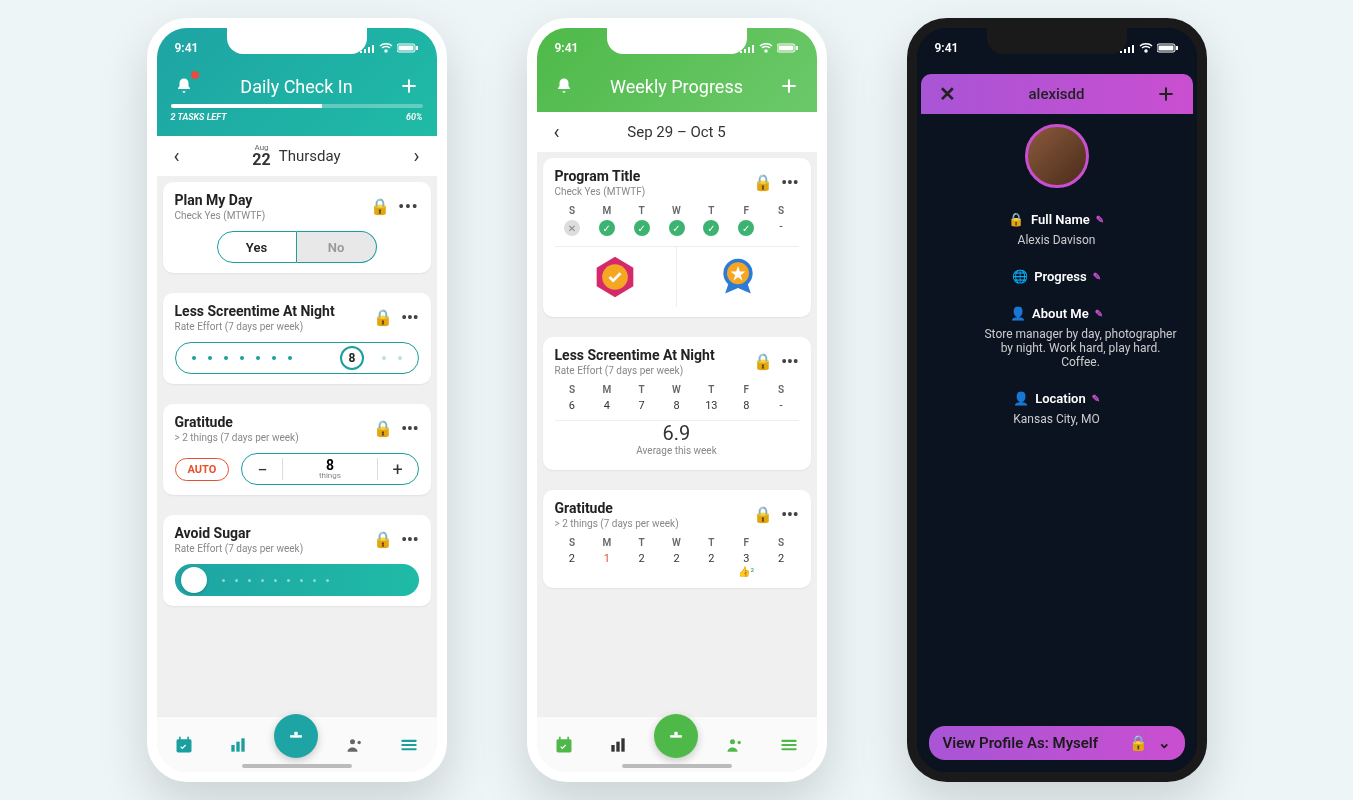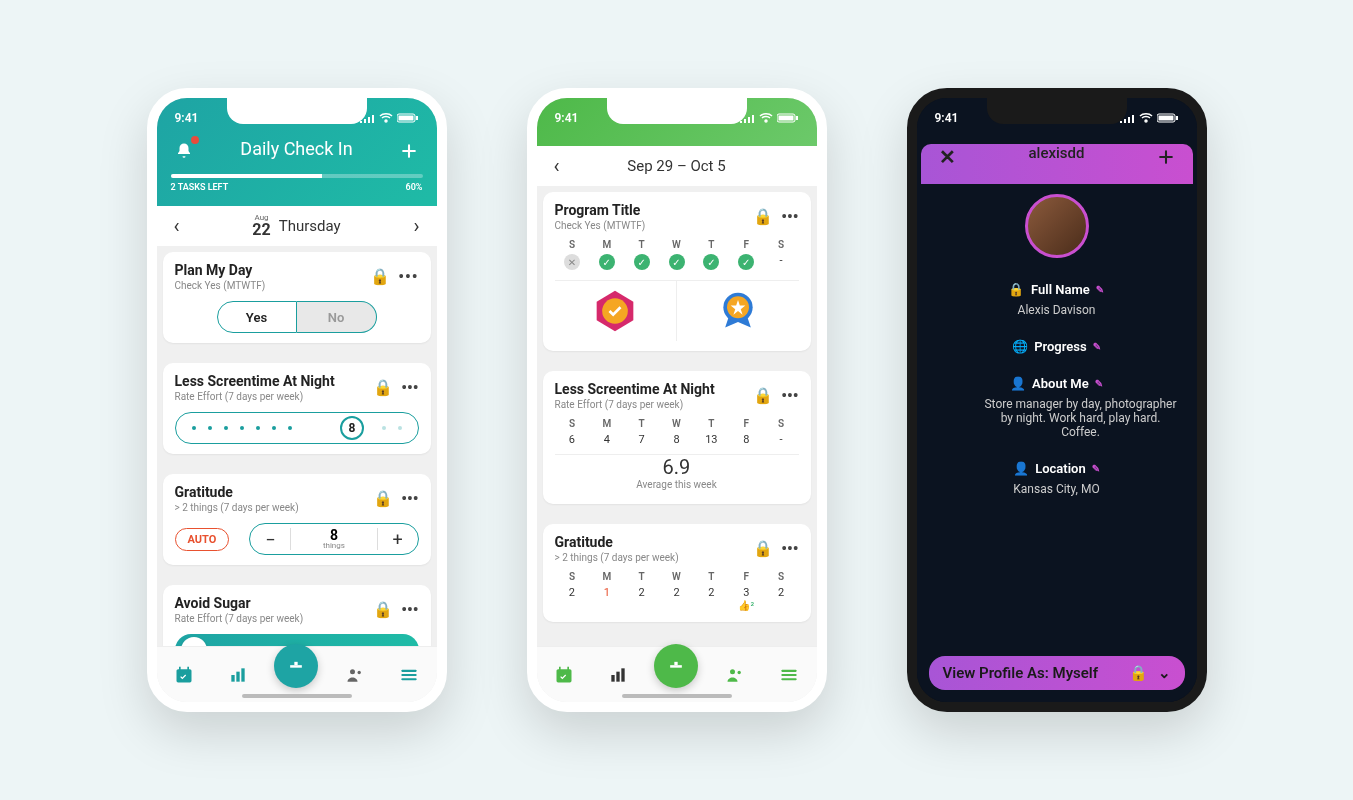--- a/index.html
+++ b/index.html
@@ -1,43 +1,43 @@
 <!DOCTYPE html>
 <html><head>
 <meta charset="utf-8">
 <style>
 * { box-sizing: border-box; margin: 0; padding: 0; font-family: -apple-system, BlinkMacSystemFont, "Segoe UI", Roboto, sans-serif; }
 body { background: #edf5f6; width: 1353px; height: 800px; display: flex; justify-content: center; align-items: center; gap: 80px; }
 
-.phone { width: 300px; height: 624px; border-radius: 40px; position: relative; box-shadow: 0 20px 50px rgba(0,0,0,0.15); }
+.phone { width: 300px; height: 764px; border-radius: 40px; position: relative; box-shadow: 0 20px 50px rgba(0,0,0,0.15); }
 .phone.light { background: #fafafa; border: 10px solid #fff; }
 .phone.dark { background: #0b1320; border: 10px solid #1a1a1a; }
 .phone-inner { width: 100%; height: 100%; border-radius: 30px; overflow: hidden; background: #f0f0f0; position: relative; display:flex; flex-direction:column;}
 .phone.dark .phone-inner { background: #0b1320; }
 
 .notch { position: absolute; top: 0; left: 50%; transform: translateX(-50%); width: 140px; height: 26px; background: #fff; border-radius: 0 0 16px 16px; z-index: 20; }
 .phone.dark .notch { background: #1a1a1a; }
 
 .statusbar { height: 40px; display: flex; justify-content: space-between; align-items: center; padding: 0 18px; font-size: 12px; font-weight: 600; color: #fff; }
 .phone.dark .statusbar { color: #fff; }
 .status-icons { display:flex; gap:4px; align-items:center;}
 
 .header-teal { background: linear-gradient(135deg, #1ea4a4, #1fbba6); padding-bottom: 8px; }
 .header-green { background: linear-gradient(135deg, #4eb949, #6cc96a); padding-bottom: 8px; }
 .header-purple { background: linear-gradient(90deg, #a855d6, #c94fd0); border-radius: 10px 10px 0 0; margin-top: 6px;}
 
-.nav-row { display: flex; justify-content: space-between; padding: 0 14px; height: 36px; color: #fff; }
+.nav-row { display: flex; justify-content: space-between; align-items: center; padding: 0 14px; height: 36px; color: #fff; }
 .nav-title { font-size: 18px; font-weight: 400; }
 .nav-title.small { font-size: 15px; font-weight:500; color:#222;}
 .icon-btn { width: 26px; height: 26px; display:flex; align-items:center; justify-content:center; cursor:pointer; color:inherit;}
 
 .progress-row { padding: 0 14px 6px; display:flex; align-items:center; flex-direction:column;}
 .progress-bar { width: 100%; height: 4px; background: rgba(255,255,255,0.3); border-radius: 2px; overflow:hidden;}
 .progress-fill { height:100%; background:#fff; width:60%;}
-.progress-labels { width:100%; display:flex; justify-content:space-between; font-size:9px; color:#fff; margin-top:4px; font-weight:600;}
+.progress-labels { width:100%; display:flex; justify-content:space-between; font-size:9px; color:#fff; margin-top:4px; font-weight:600;font-style:italic;}
 
 .date-nav { background:#fff; height: 40px; display:flex; align-items:center; justify-content:space-between; padding: 0 10px;}
 .date-nav .chev { font-size:20px; color:#333; cursor:pointer; width:20px; text-align:center;}
 .date-center { display:flex; align-items:center; gap:8px;}
 .date-badge { display:flex; flex-direction:column; align-items:center; line-height:1;}
 .date-badge-month { font-size:8px; color:#666;}
 .date-badge-day { font-size:16px; font-weight:700; color:#333;}
 .date-label { font-size:15px; color:#333;}
 .daterange { font-size:15px; color:#333; text-align:center; flex:1;}
 
@@ -50,21 +50,21 @@
 
 .toggle-yn { display:flex; margin-top:10px; justify-content:center; }
 .toggle-yn .seg { flex:0 0 80px; height:32px; display:flex; align-items:center; justify-content:center; font-size:13px; font-weight:600; border:1px solid #1a9e9e;}
 .toggle-yn .seg.yes { background:#fff; color:#222; border-radius:16px 0 0 16px;}
 .toggle-yn .seg.no { background:#e8e8e8; color:#999; border-radius:0 16px 16px 0; border-left:none;}
 
 .rating-bar { margin-top:10px; height:32px; border:1px solid #1a9e9e; border-radius:16px; display:flex; align-items:center; padding:0 10px; position:relative;}
 .rating-dot { width:4px; height:4px; background:#1a9e9e; border-radius:50%; margin:0 6px;}
 .rating-thumb { width:24px; height:24px; border:2px solid #1a9e9e; border-radius:50%; background:#fff; display:flex; align-items:center; justify-content:center; font-size:12px; font-weight:700; color:#222; position:absolute; left:68%;}
 
-.auto-row { display:flex; gap:20px; margin-top:10px; align-items:center;}
+.auto-row { display:flex; gap:12px; margin-top:10px; align-items:center;}
 .auto-btn { border:1.5px solid #e8512f; color:#e8512f; border-radius:14px; padding:4px 12px; font-size:11px; font-weight:700;}
 .stepper { flex:1; border:1px solid #1a9e9e; border-radius:16px; height:32px; display:flex; align-items:center;}
 .step-btn { width:40px; text-align:center; font-size:18px; color:#333; cursor:pointer;}
 .step-val { flex:1; text-align:center; display:flex; flex-direction:column; line-height:1; border-left:1px solid #ddd; border-right:1px solid #ddd;}
 .step-val .n { font-size:14px; font-weight:700;}
 .step-val .u { font-size:8px; color:#888;}
 
 .slider-bar { margin-top:10px; height:32px; background:linear-gradient(90deg,#1ea4a4,#1fbba6); border-radius:16px; position:relative; display:flex; align-items:center; padding:0 10px;}
 .slider-thumb { width:26px; height:26px; background:#fff; border-radius:50%; position:absolute; left:6px; box-shadow:0 1px 3px rgba(0,0,0,0.2);}
 .slider-dot { width:3px; height:3px; background:rgba(255,255,255,0.5); border-radius:50%; margin:0 5px;}
@@ -310,20 +310,33 @@
           <svg width="14" height="10">
               <path d="M7 9a1 1 0 100-2 1 1 0 000 2zM3 5c2-2 6-2 8 0M1 3c3-3 9-3 12 0" stroke="#fff" fill="none" stroke-width="1.5"></path>
             </svg>
           <svg width="22" height="10">
               <rect x="0" y="1" width="18" height="8" rx="2" fill="none" stroke="#fff"></rect>
               <rect x="1.5" y="2.5" width="15" height="5" fill="#fff"></rect>
               <rect x="19" y="3" width="2" height="4" fill="#fff"></rect>
             </svg>
         </div>
       </div>
+      <div class="nav-row">
+        <div class="icon-btn">
+            <svg width="18" height="18" viewBox="0 0 24 24" fill="#fff">
+              <path d="M12 2a6 6 0 00-6 6v4l-2 3v1h16v-1l-2-3V8a6 6 0 00-6-6zM10 19a2 2 0 004 0"></path>
+            </svg>
+          </div>
+        <span class="nav-title">Weekly Progress</span>
+        <div class="icon-btn">
+            <svg width="20" height="20" viewBox="0 0 24 24">
+              <path d="M12 5v14M5 12h14" stroke="#fff" stroke-width="2.5" stroke-linecap="round"></path>
+            </svg>
+          </div>
+      </div>
     </div>
     <div class="date-nav">
       <div class="chev">‹</div>
       <div class="daterange">Sep 29 – Oct 5</div>
       <div style="width:20px;"></div>
     </div>
     <div class="scroll">
       <div class="card">
         <div class="card-head">
           <div>

